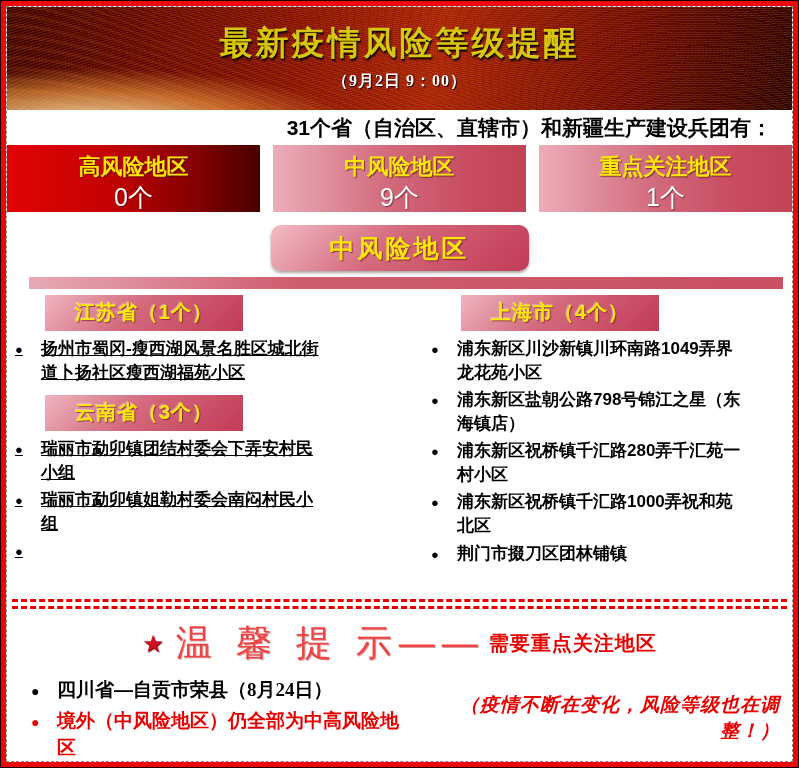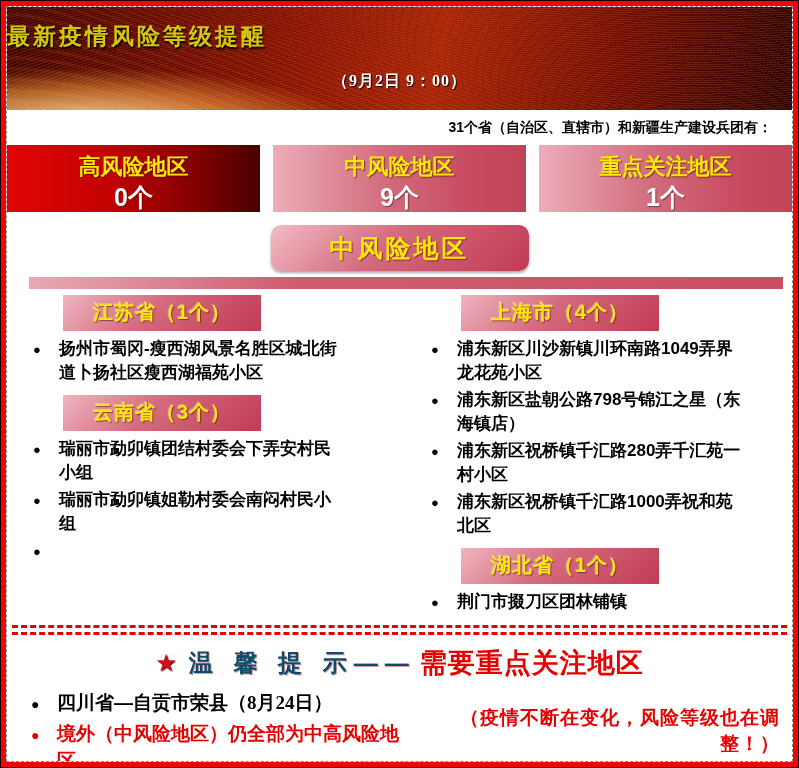--- a/index.html
+++ b/index.html
@@ -15,83 +15,83 @@
   
   .banner{
     height:103px;flex:none;position:relative;
     background:
       radial-gradient(ellipse 55% 90% at 10% 115%, rgba(255,232,180,.95), rgba(255,170,70,.55) 38%, rgba(255,120,40,0) 62%),
       repeating-radial-gradient(ellipse at 88% 170%, rgba(255,150,60,.14) 0 3px, rgba(0,0,0,0) 3px 7px),
       repeating-radial-gradient(ellipse at 0% -40%, rgba(255,120,50,.10) 0 2px, rgba(0,0,0,0) 2px 6px),
       linear-gradient(100deg,#3f0300 0%,#7e0e02 34%,#a32005 55%,#6b0a02 78%,#260100 100%);
   }
   .banner-title{
-    position:absolute;top:14px;left:0;width:100%;text-align:left;
-    color:#d6c60e;font-size:23px;font-weight:bold;letter-spacing:3px;
+    position:absolute;top:14px;left:0;width:100%;text-align:center;
+    color:#d6c60e;font-size:33px;font-weight:bold;letter-spacing:3px;
     text-shadow:1px 2px 2px #000;
   }
   .banner-date{
     position:absolute;top:64px;left:0;width:100%;text-align:center;
     color:#ffffff;font-family:"Liberation Serif",serif;font-weight:bold;
     font-size:16px;letter-spacing:1px;text-shadow:1px 1px 1px #200;
   }
   
   .intro{
     flex:none;height:35px;line-height:35px;text-align:right;padding-right:20px;
-    font-size:14px;font-weight:bold;color:#000;
+    font-size:21px;font-weight:bold;color:#000;
   }
   
   .stats{flex:none;display:flex;height:67px;gap:13px;}
   .stat{flex:1;text-align:center;padding-top:7px;box-sizing:border-box;}
   .stat-label{font-size:22px;font-weight:bold;color:#ffe808;text-shadow:1px 1px 1px rgba(60,0,0,.6);}
-  .stat-count{font-size:25px;font-weight:bold;color:#ffffff;line-height:30px;text-shadow:1px 1px 1px rgba(60,0,0,.5);text-align:center;}
+  .stat-count{font-size:25px;font-weight:normal;color:#ffffff;line-height:30px;text-shadow:1px 1px 1px rgba(60,0,0,.5);text-align:center;}
   .stat-high{background:linear-gradient(90deg,#e20404 0%,#c40202 40%,#7c0000 78%,#480000 100%);}
   .stat-rose{background:linear-gradient(90deg,#ecadb8 0%,#d26b7d 45%,#c84b60 78%,#c04356 100%);}
   
   .section-btn{
     flex:none;width:258px;height:46px;margin:13px auto 2px;border-radius:10px;
     background:linear-gradient(135deg,#f3bcc5 0%,#d4697c 45%,#c23a56 100%);
     color:#ffe808;font-size:25px;font-weight:bold;text-align:center;line-height:46px;
     letter-spacing:3px;box-shadow:0 2px 3px rgba(0,0,0,.35);
     text-shadow:1px 1px 1px rgba(90,0,20,.6);
   }
   .divider{flex:none;height:12px;margin:4px 9px 0 22px;
     background:linear-gradient(90deg,#e7aab4 0%,#cf5d70 35%,#c94f63 100%);}
   
   .columns{flex:1;display:flex;}
   .col{box-sizing:border-box;}
-  .col-left{width:388px;padding-left:26px;}
+  .col-left{width:388px;padding-left:8px;text-decoration:underline;}
   .col-right{flex:1;padding-left:36px;}
   .prov-label{
     display:inline-block;margin:6px 0 3px 30px;padding:4px 30px 5px;
     background:linear-gradient(135deg,#efb5bf 0%,#d46a7d 45%,#c23a56 100%);
     color:#ffe808;font-size:20px;font-weight:bold;letter-spacing:1px;
     text-shadow:1px 1px 1px rgba(90,0,20,.55), -1px -1px 0 rgba(255,255,255,.35);
   }
   ul.items{list-style:none;margin:3px 0 4px;padding:0;}
   .items li{display:flex;font-size:17px;font-weight:bold;line-height:24px;margin:3px 0;color:#000;}
   .items .b{flex:none;width:26px;font-size:13px;padding-top:1px;color:#000;}
   .col-left .items .t{max-width:278px;}
   .col-right .items .t{max-width:290px;}
   
   .dashline{flex:none;height:10px;margin:6px 5px 0;box-sizing:border-box;
     border-top:3px dashed #e60000;border-bottom:3px dashed #e60000;}
   
   .notice-head{flex:none;display:flex;align-items:center;justify-content:center;margin-top:10px;}
   .star{color:#cf1020;font-size:24px;margin-right:12px;text-shadow:1px 1px 1px #600;}
-  .notice-title{color:#0c4a6e;font-size:24px;font-weight:bold;letter-spacing:7px;text-shadow:1px 1px 0 rgba(160,0,0,.4);}
-  .notice-sub{color:#e60000;font-size:27px;font-weight:bold;margin-left:4px;letter-spacing:1px;}
+  .notice-title{color:#ef4444;font-size:36px;font-weight:normal;letter-spacing:7px;text-shadow:1px 1px 0 rgba(160,0,0,.4);}
+  .notice-sub{color:#e60000;font-size:20px;font-weight:bold;margin-left:4px;letter-spacing:1px;}
   .notice-body{flex:none;display:flex;margin-top:8px;padding:0 12px 0 24px;}
   .notice-list{list-style:none;margin:0;padding:0;flex:1;}
   .notice-list li{display:flex;align-items:baseline;font-size:19px;line-height:27px;font-weight:bold;color:#000;}
   .notice-list .b{flex:none;width:26px;font-size:14px;}
   .notice-list .serif{font-family:"Liberation Serif",serif;font-weight:bold;}
   .notice-list li.red{color:#e60000;margin-top:2px;}
   .remark{
-    width:372px;color:#e60000;font-family:"Liberation Serif",serif;
+    width:372px;color:#e60000;font-family:"Liberation Serif",serif;font-style:italic;
     font-weight:bold;font-size:19px;padding-top:16px;text-align:right;letter-spacing:1px;
   }
 </style>
 </head>
 <body>
 
 <div class="poster">
   <div class="content">
 
     <div class="banner">
@@ -158,21 +158,20 @@
           </li>
           <li>
             <span class="b">●</span>
             <span class="t">浦东新区祝桥镇千汇路280弄千汇苑一村小区</span>
           </li>
           <li>
             <span class="b">●</span>
             <span class="t">浦东新区祝桥镇千汇路1000弄祝和苑北区</span>
           </li>
         </ul>
-        <div class="prov-label">湖北省（1个）</div>
         <ul class="items">
           <li>
             <span class="b">●</span>
             <span class="t">荆门市掇刀区团林铺镇</span>
           </li>
         </ul>
       </div>
     </div>
 
     <div class="dashline"></div>

